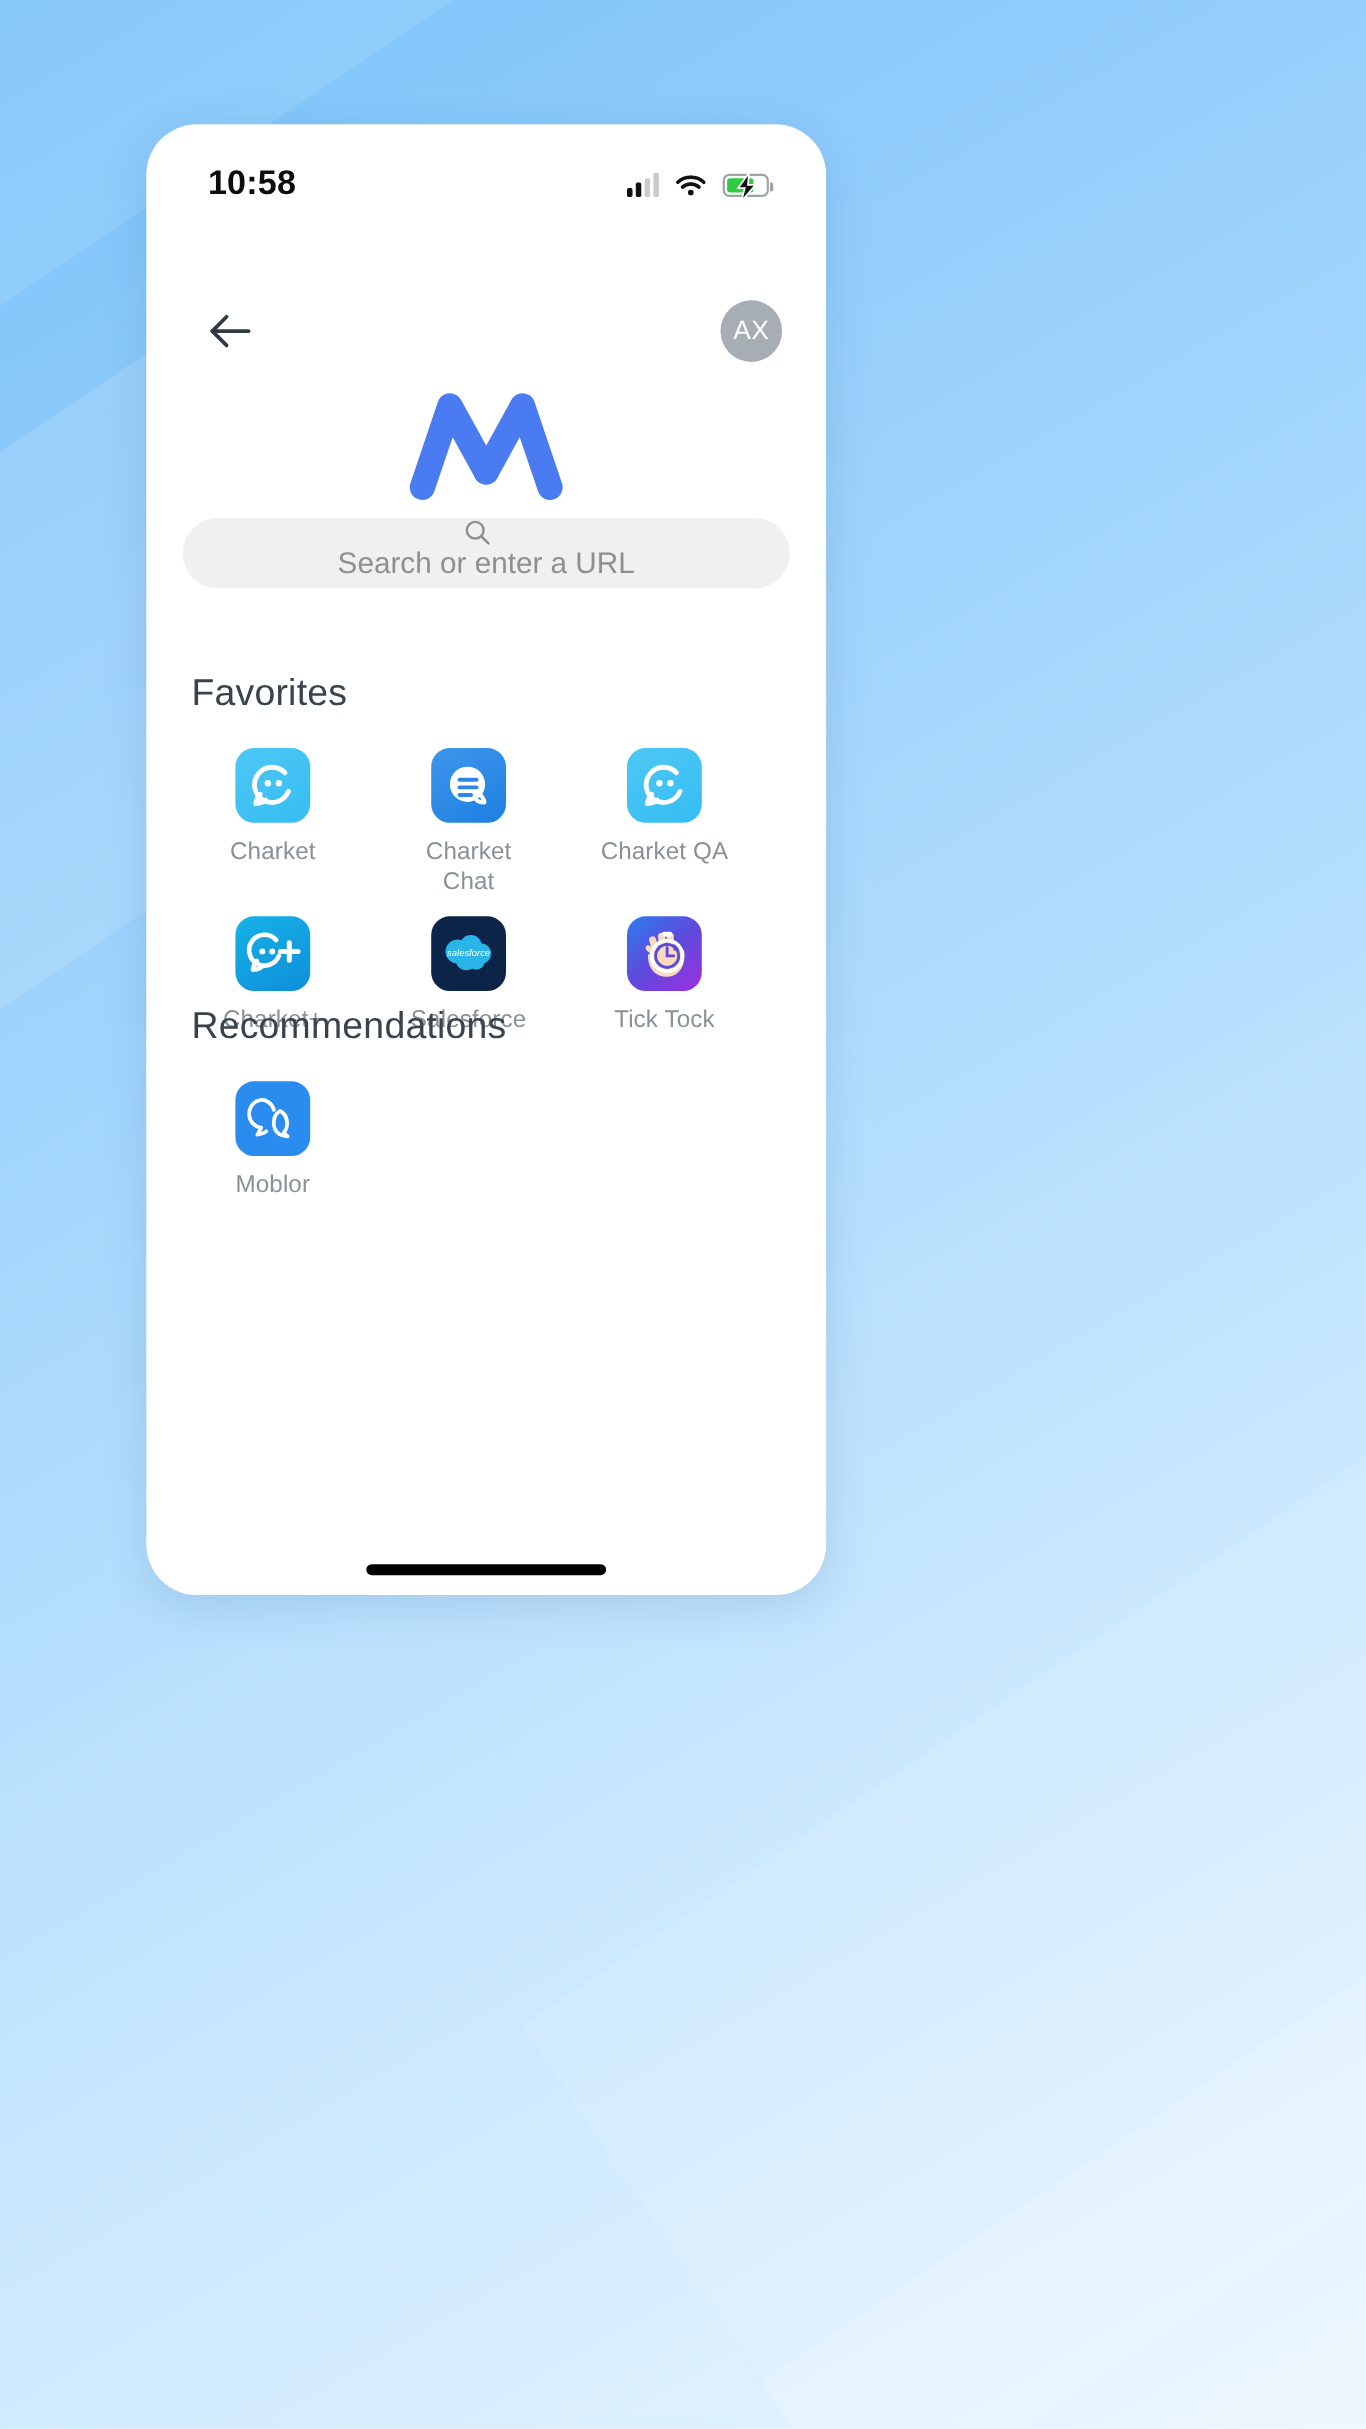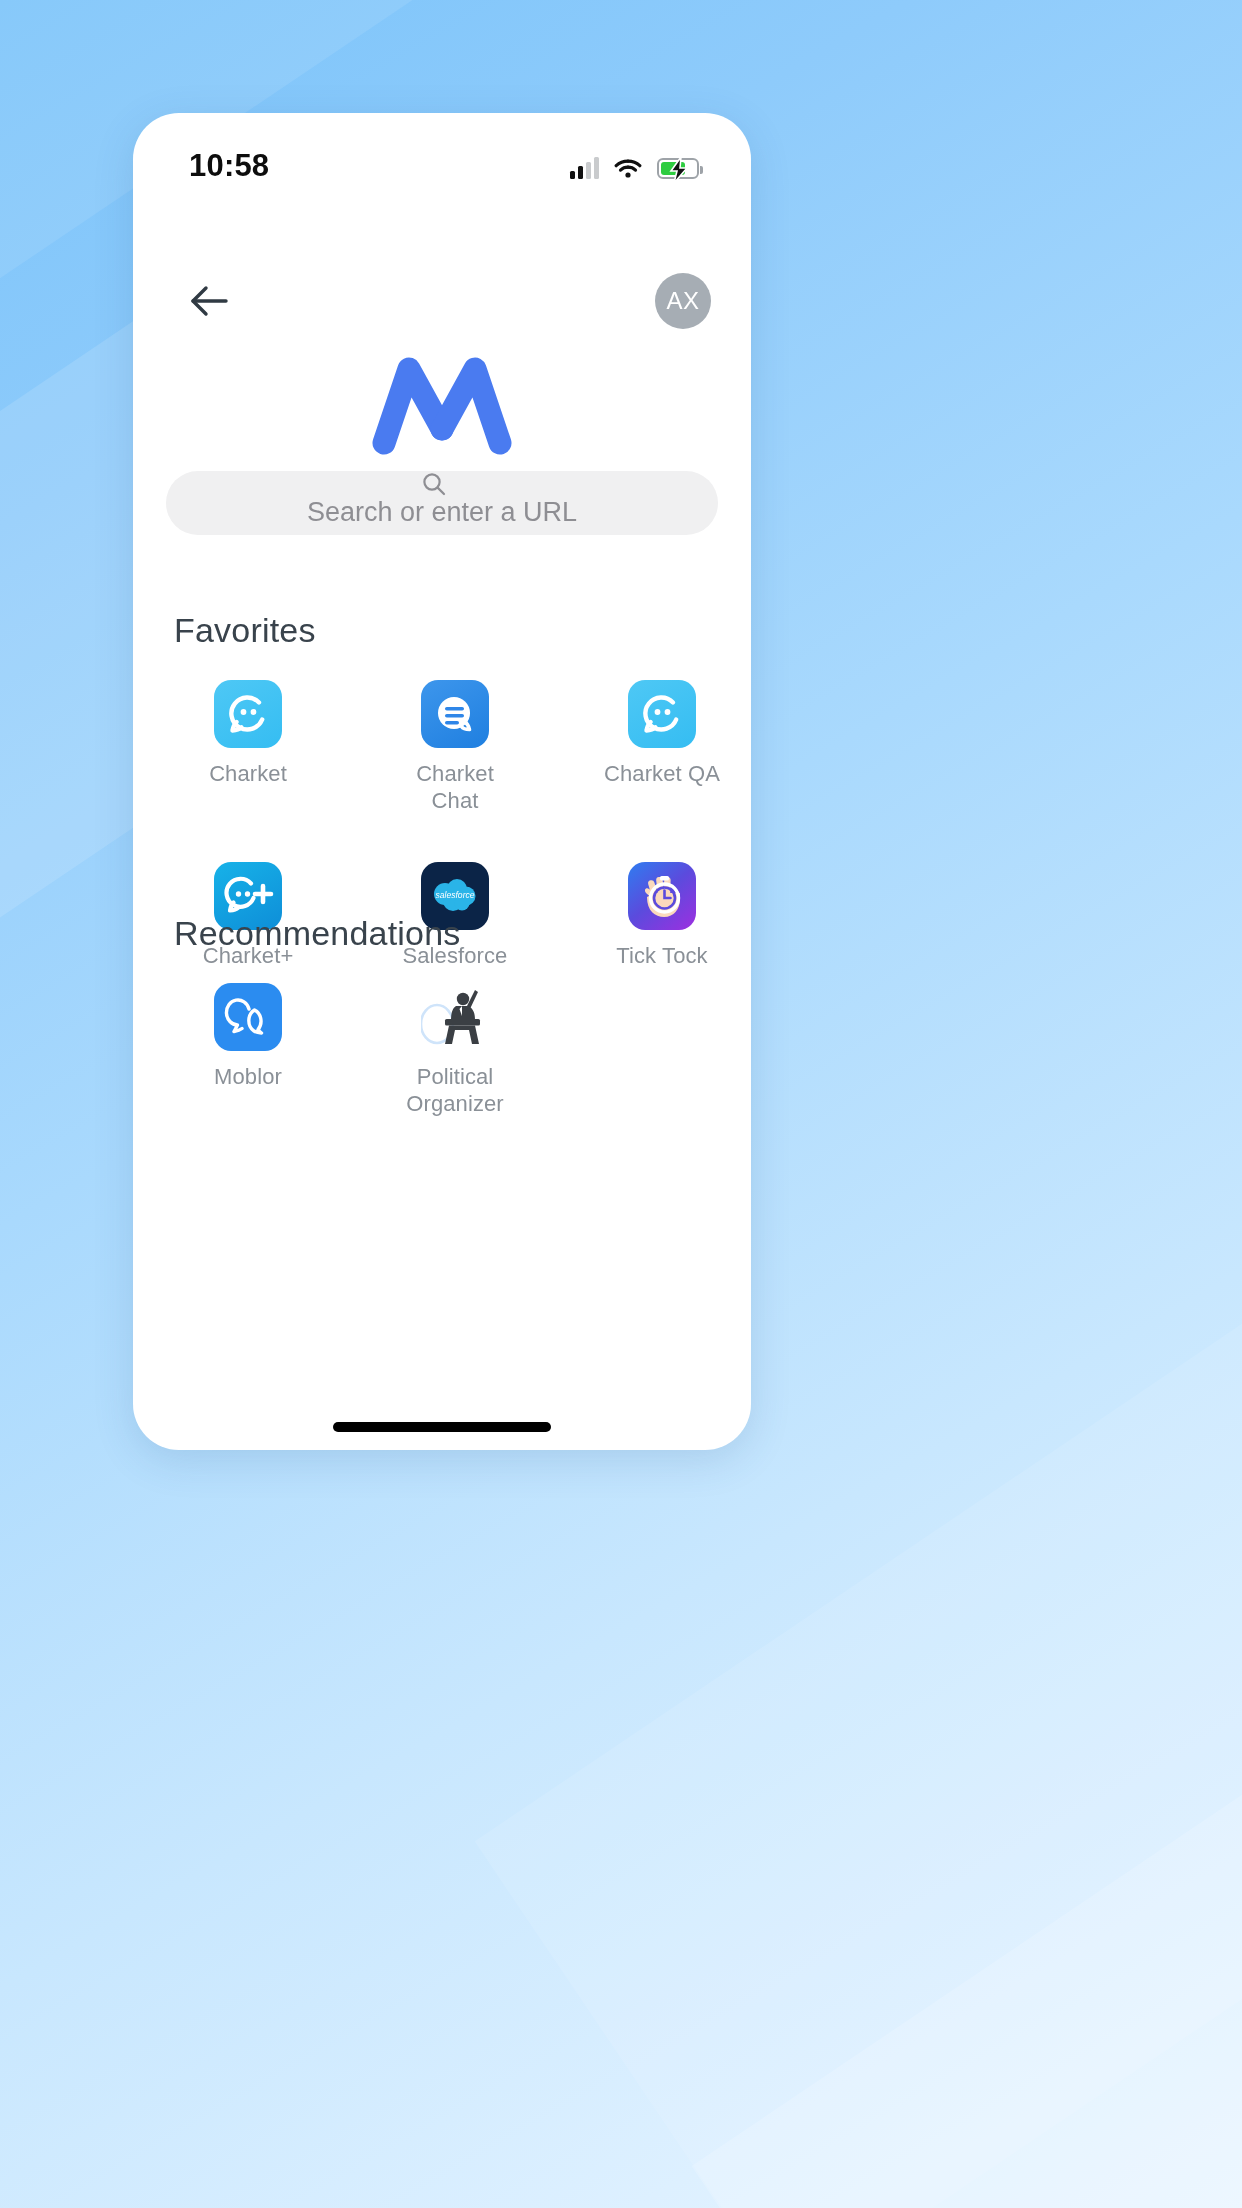--- a/index.html
+++ b/index.html
@@ -103,21 +103,20 @@
     font-size: 34px; color: #39434c; font-weight: normal;
     padding-left: 41px; letter-spacing: 0.2px;
   }
   .sec-fav { position: absolute; left: 0; top: 498px; width: 100%; }
   .sec-rec { position: absolute; left: 0; top: 801px; width: 100%; }
 
   .grid {
     display: flex; flex-wrap: wrap;
     padding: 18px 0 0 26px;
     width: 100%;
-    gap: 29px;
   }
   .cell {
     width: 126px; margin: 12px 26px 6px 26px;
     display: flex; flex-direction: column; align-items: center;
     cursor: pointer;
   }
   .tile {
     width: 68px; height: 68px; border-radius: 17px;
     display: flex; align-items: center; justify-content: center;
     overflow: hidden; flex: none;
@@ -311,36 +310,19 @@
         <div class="tile bg-chatter">
           <svg width="50" height="50" viewBox="0 0 50 50">
             <path d="M26 17 A11.5 12.5 0 1 0 14.5 33 C13 36 11 39.5 11 39.5 C11 39.5 16.5 38.5 19 36.5" fill="none" stroke="#fff" stroke-width="3.4" stroke-linecap="round" stroke-linejoin="round"></path>
             <path d="M31.5 18 A10.5 12 0 0 1 35 37.5 C36.5 39.5 38.5 41 38.5 41 C38.5 41 33.5 40.5 31 39 A10.5 12 0 0 1 31.5 18 Z" fill="none" stroke="#fff" stroke-width="3.4" stroke-linecap="round" stroke-linejoin="round"></path>
           </svg>
         </div>
         <div class="tile-label">Moblor</div>
       </div>
 
 
-      <div class="cell">
-        <div class="tile bg-political">
-          <svg width="68" height="62" viewBox="0 0 68 62" style="overflow:visible">
-            <ellipse cx="16" cy="38" rx="16" ry="19" fill="none" stroke="#cfe4fa" stroke-width="2.6"></ellipse>
-            <g fill="#3b3f44">
-              <path d="M54 4 L45 22 L48.5 24 L57 6 Z"></path>
-              <circle cx="42" cy="13" r="6.2"></circle>
-              <path d="M35 20 C31 22.5 30 28 30 34 L54 34 C54 27 52 22 47 20 Z"></path>
-              <rect x="24" y="33" width="35" height="6.6" rx="1.6"></rect>
-              <path d="M28 39.6 L24 58 L31 58 L34 44 L41 44 L41 39.6 Z"></path>
-              <path d="M54 39.6 L58 58 L51 58 L48 44 L41 44 L41 39.6 Z"></path>
-            </g>
-            <path d="M41 20 L41 30 L38.5 23 Z" fill="#ffffff"></path>
-          </svg>
-        </div>
-        <div class="tile-label">Political Organizer</div>
-      </div>
 
 
     </div>
   </div>
 
   <div class="home-indicator"></div>
 </div>
 
 </body></html>

